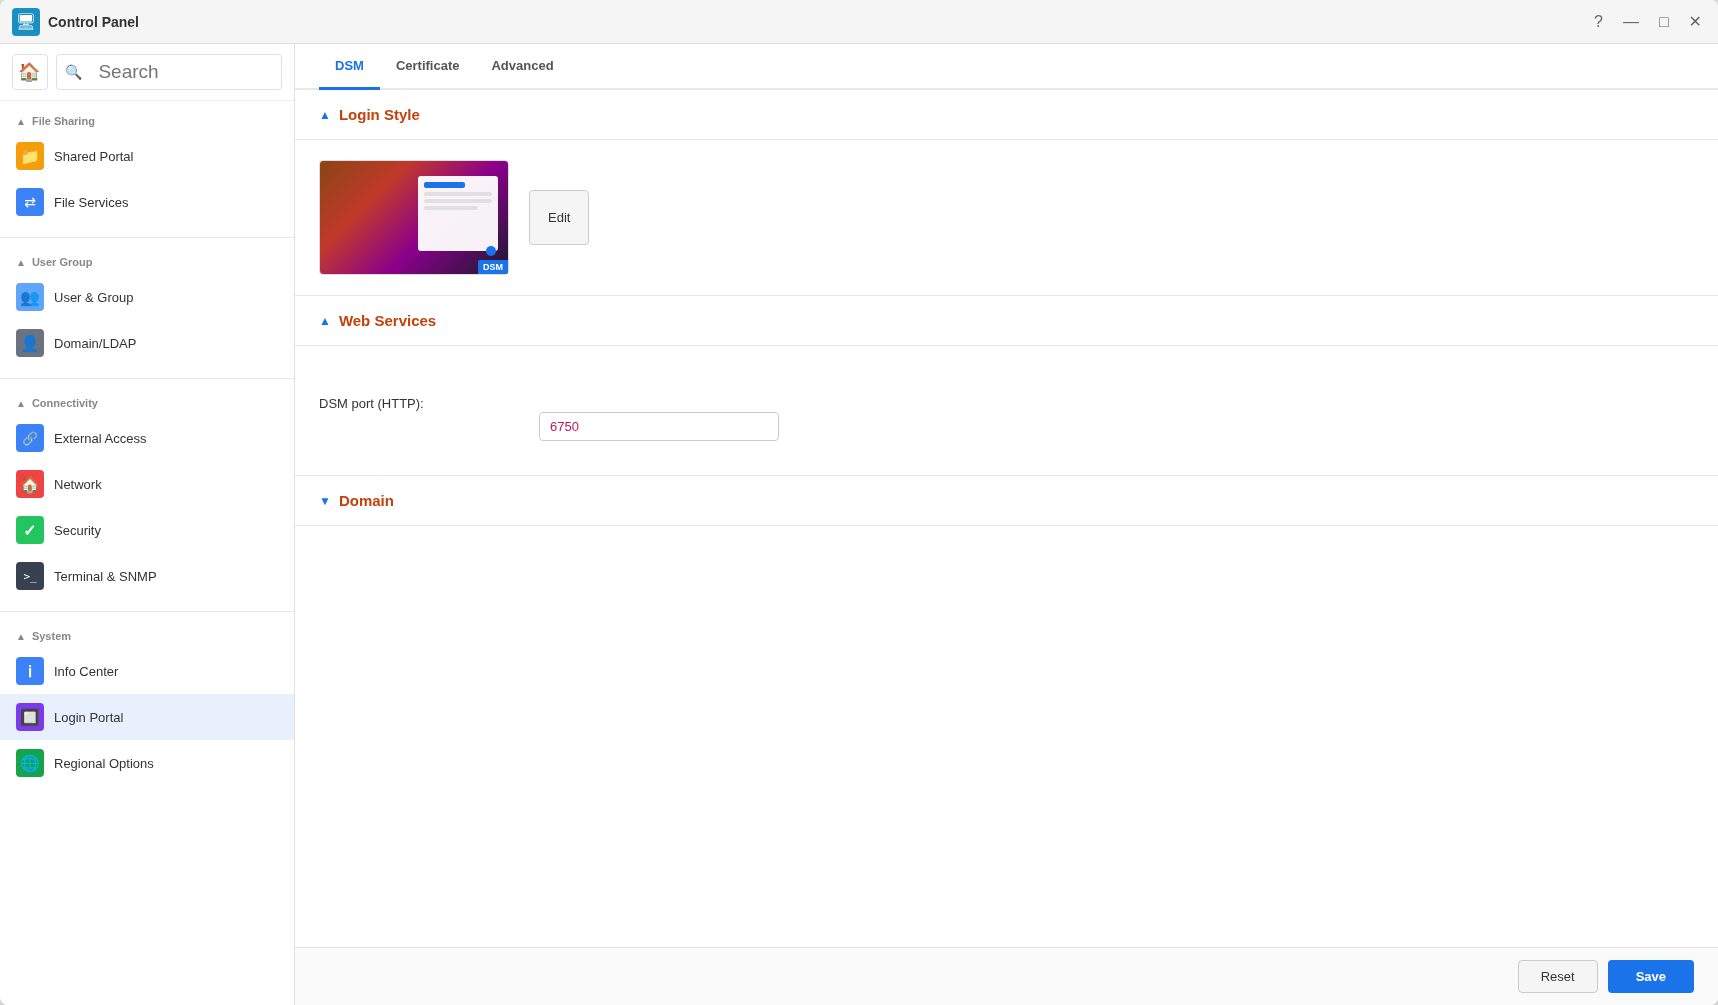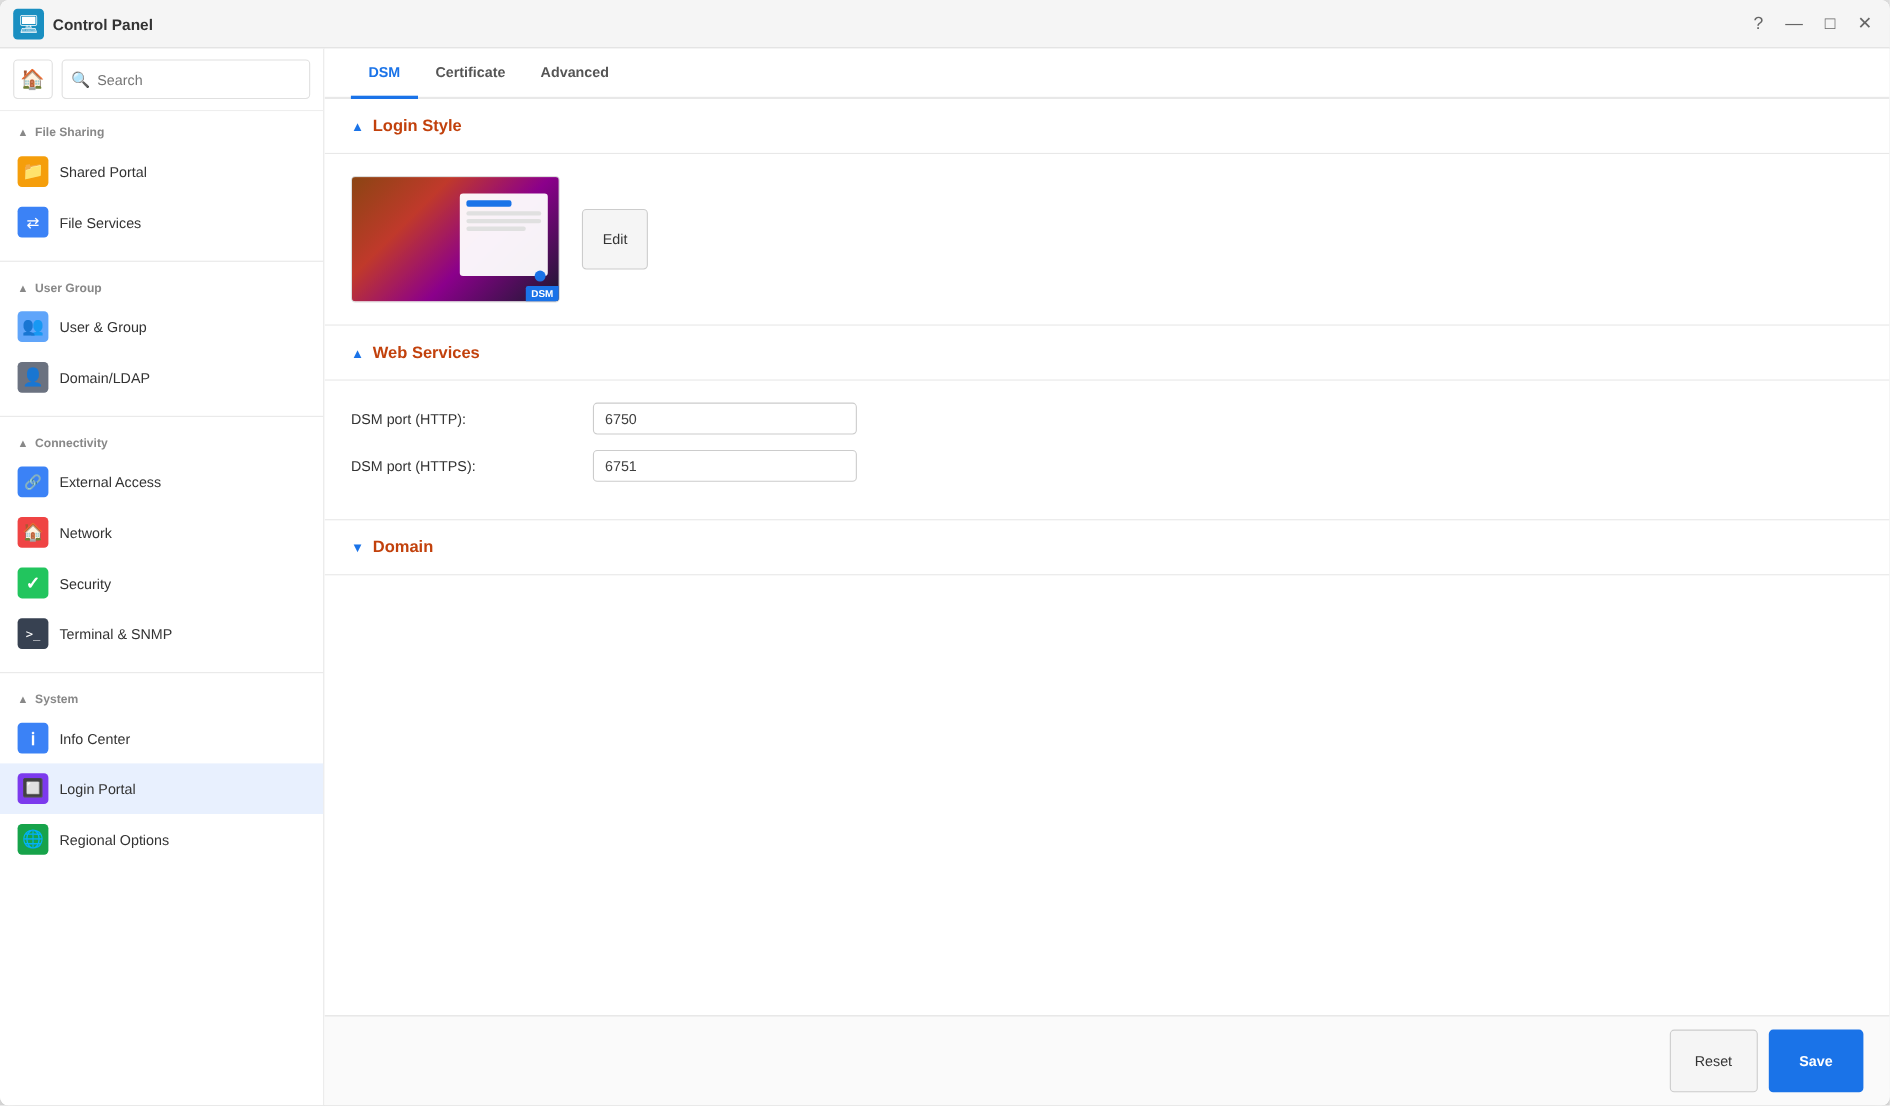--- a/index.html
+++ b/index.html
@@ -8,21 +8,21 @@
     .titlebar { background: #f5f5f5; border-bottom: 1px solid #ddd; height: 44px; display: flex; align-items: center; padding: 0 12px; user-select: none; }
     .titlebar-icon { width: 28px; height: 28px; background: #1a8fc1; border-radius: 4px; display: flex; align-items: center; justify-content: center; margin-right: 8px; color: white; font-size: 16px; }
     .titlebar-title { font-size: 14px; font-weight: 600; color: #333; flex: 1; }
     .titlebar-controls { display: flex; gap: 12px; align-items: center; }
     .titlebar-btn { background: none; border: none; cursor: pointer; color: #666; font-size: 16px; padding: 4px; line-height: 1; }
     .main-content { display: flex; flex: 1; overflow: hidden; }
     .sidebar { width: 295px; background: #fff; border-right: 1px solid #e0e0e0; overflow-y: auto; flex-shrink: 0; }
     .sidebar-top { padding: 10px 12px; border-bottom: 1px solid #eee; display: flex; gap: 8px; align-items: center; }
     .home-btn { width: 36px; height: 36px; background: none; border: 1px solid #e0e0e0; border-radius: 4px; cursor: pointer; display: flex; align-items: center; justify-content: center; color: #555; font-size: 18px; }
     .search-box { flex: 1; display: flex; align-items: center; border: 1px solid #e0e0e0; border-radius: 4px; padding: 0 8px; height: 36px; background: #fff; }
-    .search-box input { border: none; outline: none; font-size: 13px; width: 100%; background: transparent; color: #333; }
+    .search-box input { border: none; outline: none; font-size: 19px; width: 100%; background: transparent; color: #333; margin-left: 10px; }
     .search-icon { color: #999; margin-right: 6px; font-size: 14px; }
     .sidebar-section { padding: 8px 0; }
     .sidebar-section-header { display: flex; align-items: center; padding: 6px 16px; color: #888; font-size: 11px; font-weight: 600; text-transform: none; gap: 6px; cursor: pointer; }
     .sidebar-section-header .chevron { font-size: 10px; }
     .sidebar-item { display: flex; align-items: center; padding: 9px 16px; cursor: pointer; border-radius: 0; gap: 10px; }
     .sidebar-item.active { background: #e8f0fe; }
     .sidebar-item-icon { width: 28px; height: 28px; border-radius: 4px; display: flex; align-items: center; justify-content: center; font-size: 16px; flex-shrink: 0; }
     .sidebar-item-label { font-size: 13px; color: #333; }
     .icon-shared-folder { background: #f59e0b; }
     .icon-file-services { background: #3b82f6; }
@@ -49,29 +49,29 @@
     .login-style-preview { width: 190px; height: 115px; background: linear-gradient(135deg, #8B4513 0%, #c0392b 30%, #8B008B 60%, #1a1a2e 100%); border-radius: 4px; overflow: hidden; position: relative; border: 1px solid #ddd; flex-shrink: 0; }
     .login-style-preview-inner { position: absolute; right: 10px; top: 15px; width: 80px; height: 75px; background: rgba(255,255,255,0.95); border-radius: 3px; padding: 6px; }
     .login-preview-line { height: 6px; background: #1a73e8; border-radius: 2px; margin-bottom: 4px; width: 60%; }
     .login-preview-line2 { height: 4px; background: #e0e0e0; border-radius: 2px; margin-bottom: 3px; }
     .login-preview-dot { width: 10px; height: 10px; background: #1a73e8; border-radius: 50%; position: absolute; bottom: 18px; right: 12px; }
     .dsm-badge { position: absolute; bottom: 0; right: 0; background: #1a73e8; color: white; font-size: 9px; font-weight: 700; padding: 2px 5px; border-radius: 2px 0 0 0; }
     .login-style-row { display: flex; align-items: center; gap: 20px; }
     .edit-btn { padding: 19px 18px; border: 1px solid #ccc; background: #f5f5f5; border-radius: 4px; cursor: pointer; font-size: 13px; color: #333; }
     .form-row { display: flex; align-items: center; margin-bottom: 14px; }
     .form-label { width: 220px; color: #333; font-size: 13px; }
-    .form-input { width: 240px; padding: 6px 10px; border: 1px solid #ccc; border-radius: 4px; font-size: 13px; color: #404040; outline: none; }
+    .form-input { width: 240px; padding: 6px 10px; border: 1px solid #ccc; border-radius: 4px; font-size: 13px; color: #be185d; outline: none; margin-top: 46px; }
     .checkbox-row { display: flex; align-items: center; gap: 8px; margin-bottom: 12px; }
     .checkbox-row input[type="checkbox"] { width: 15px; height: 15px; accent-color: #1a73e8; cursor: pointer; }
     .checkbox-label { font-size: 13px; color: #333; }
     .note-text { font-size: 13px; color: #333; margin-top: 8px; }
     .note-label { color: #1a73e8; font-weight: 600; }
     .note-link { color: #1a73e8; text-decoration: underline; cursor: pointer; }
     .footer { display: flex; justify-content: flex-end; gap: 10px; padding: 12px 24px; border-top: 1px solid #e0e0e0; background: #fafafa; }
-    .btn-reset { padding: 20px 22px; border: 1px solid #ccc; background: #f5f5f5; border-radius: 4px; cursor: pointer; font-size: 13px; color: #333; }
+    .btn-reset { padding: 8px 22px; border: 1px solid #ccc; background: #f5f5f5; border-radius: 4px; cursor: pointer; font-size: 13px; color: #333; }
     .btn-save { padding: 8px 28px; border: none; background: #1a73e8; color: white; border-radius: 4px; cursor: pointer; font-size: 13px; font-weight: 600; }
     .scrollbar-track { scrollbar-width: thin; scrollbar-color: #ccc #f5f5f5; }
   </style>
 </head>
 <body>
 
 <div class="window">
 
   <div class="titlebar">
     <div class="titlebar-icon">🖥</div>
@@ -209,24 +209,20 @@
         <div class="section">
           <div class="section-header">
             <span class="section-header-chevron">▲</span>
             <span class="section-header-title">Web Services</span>
           </div>
           <div class="section-body">
             <div class="form-row">
               <label class="form-label">DSM port (HTTP):</label>
               <input class="form-input" type="text" value="6750" style="">
             </div>
-            <div class="form-row">
-              <label class="form-label">DSM port (HTTPS):</label>
-              <input class="form-input" type="text" value="6751" style="">
-            </div>
           </div>
         </div>
 
         <div class="section">
           <div class="section-header">
             <span class="section-header-chevron">▼</span>
             <span class="section-header-title">Domain</span>
           </div>
         </div>
 

